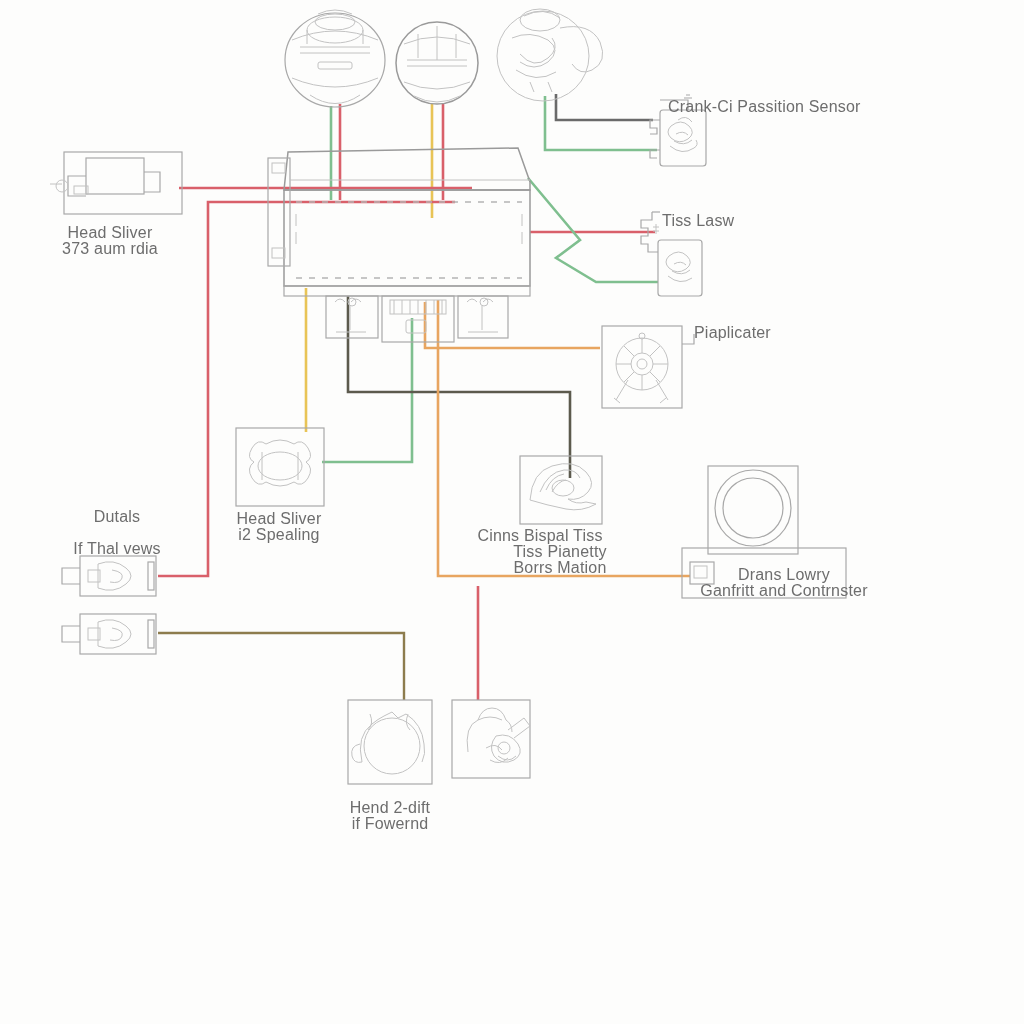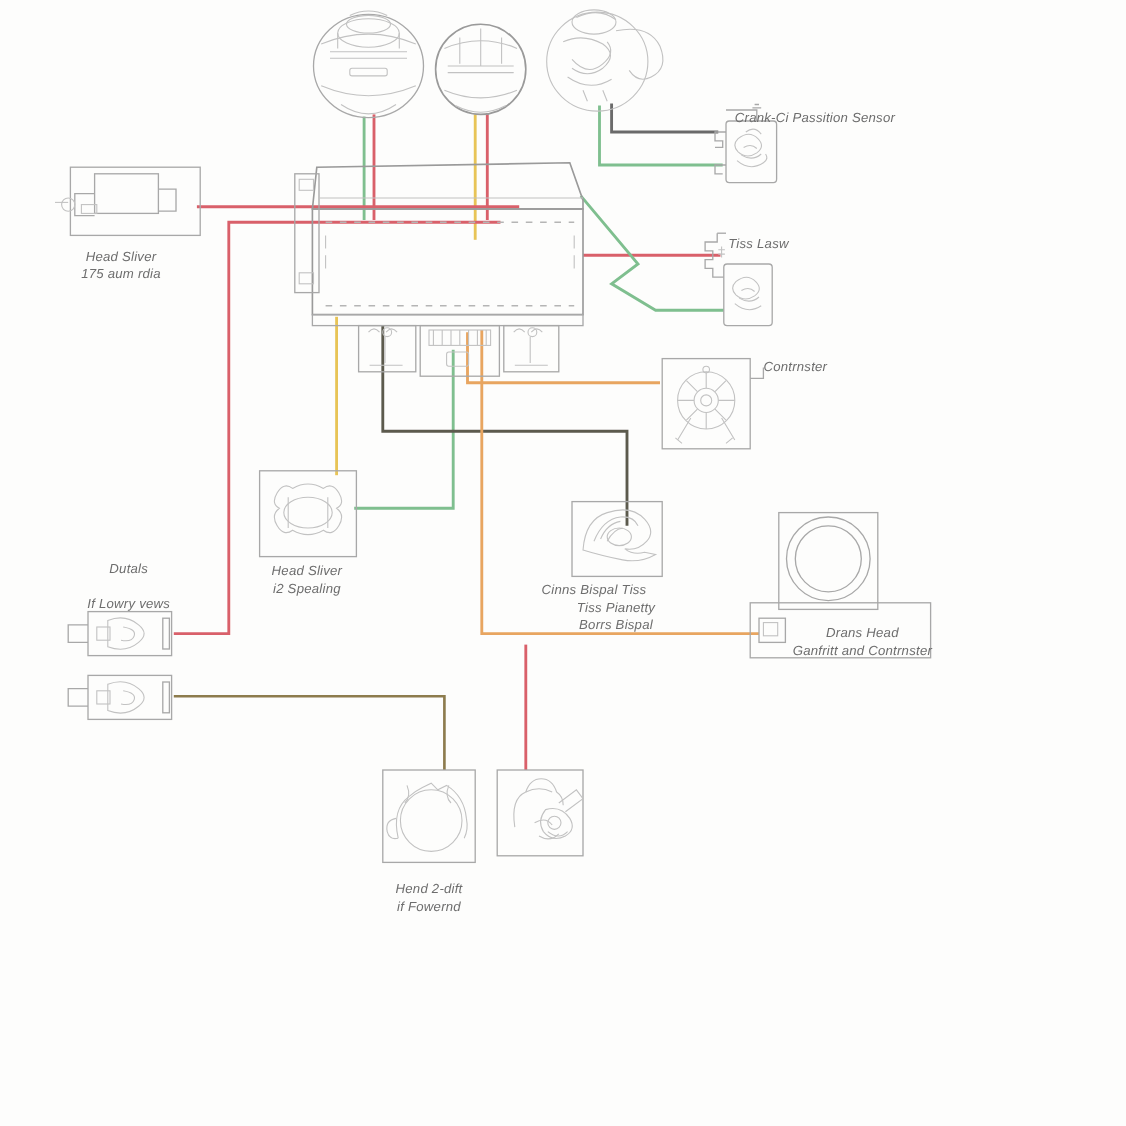--- a/index.html
+++ b/index.html
@@ -8,26 +8,25 @@
     width:1024px;height:1024px;
     background:#fdfdfc;
     font-family:"Liberation Sans", sans-serif;
     overflow:hidden;
   }
   #stage{position:relative;width:1024px;height:1024px;}
   #wiring{position:absolute;left:0;top:0;width:1024px;height:1024px;}
   .lbl{
     position:absolute;
     color:#6d6d6d;
-    font-size:12px;
+    font-size:16px;
     line-height:14px;
     letter-spacing:.2px;
     white-space:pre;
     filter:blur(.35px);
-    font-style:italic;
     -webkit-font-smoothing:antialiased;
   }
   .lbl.ctr{text-align:right;transform:translateX(-50%);}
   .lbl.lft{text-align:left;}
 </style>
 </head>
 <body>
 
 <div id="stage">
 
@@ -268,29 +267,29 @@
     <path class="ofaint" d="M508,730 L524,718 L530,726 L514,738"></path>
     <path class="ofaint" d="M498,756 q10,8 18,0"></path>
     <path class="ofaint" d="M486,748 q10,-6 16,2 M490,760 q10,6 18,-2"></path>
     <circle class="ofaint" cx="504" cy="748" r="6"></circle>
   </g>
 
   </g>
 </svg>
 
 <div class="lbl ctr" style="left:110px;top:226px">Head Sliver</div>
-<div class="lbl ctr" style="left:110px;top:242px">175 aum rdia</div>
+<div class="lbl ctr" style="left:110px;top:242px">373 aum rdia</div>
 <div class="lbl lft" style="left:668px;top:100px">Crank-Ci Passition Sensor</div>
 <div class="lbl lft" style="left:662px;top:214px">Tiss Lasw</div>
-<div class="lbl lft" style="left:694px;top:326px">Contrnster</div>
+<div class="lbl lft" style="left:694px;top:326px">Piaplicater</div>
 <div class="lbl ctr" style="left:279px;top:512px">Head Sliver</div>
 <div class="lbl ctr" style="left:279px;top:528px">i2 Spealing</div>
 <div class="lbl ctr" style="left:117px;top:510px">Dutals</div>
-<div class="lbl ctr" style="left:117px;top:542px">If Lowry vews</div>
+<div class="lbl ctr" style="left:117px;top:542px">If Thal vews</div>
 <div class="lbl ctr" style="left:540px;top:529px">Cinns Bispal Tiss</div>
 <div class="lbl ctr" style="left:560px;top:545px">Tiss Pianetty</div>
-<div class="lbl ctr" style="left:560px;top:561px">Borrs Bispal</div>
-<div class="lbl ctr" style="left:784px;top:568px">Drans Head</div>
+<div class="lbl ctr" style="left:560px;top:561px">Borrs Mation</div>
+<div class="lbl ctr" style="left:784px;top:568px">Drans Lowry</div>
 <div class="lbl ctr" style="left:784px;top:584px">Ganfritt and Contrnster</div>
 <div class="lbl ctr" style="left:390px;top:801px">Hend 2-dift</div>
 <div class="lbl ctr" style="left:390px;top:817px">if Fowernd</div>
 
 </div>
 
 </body></html>

